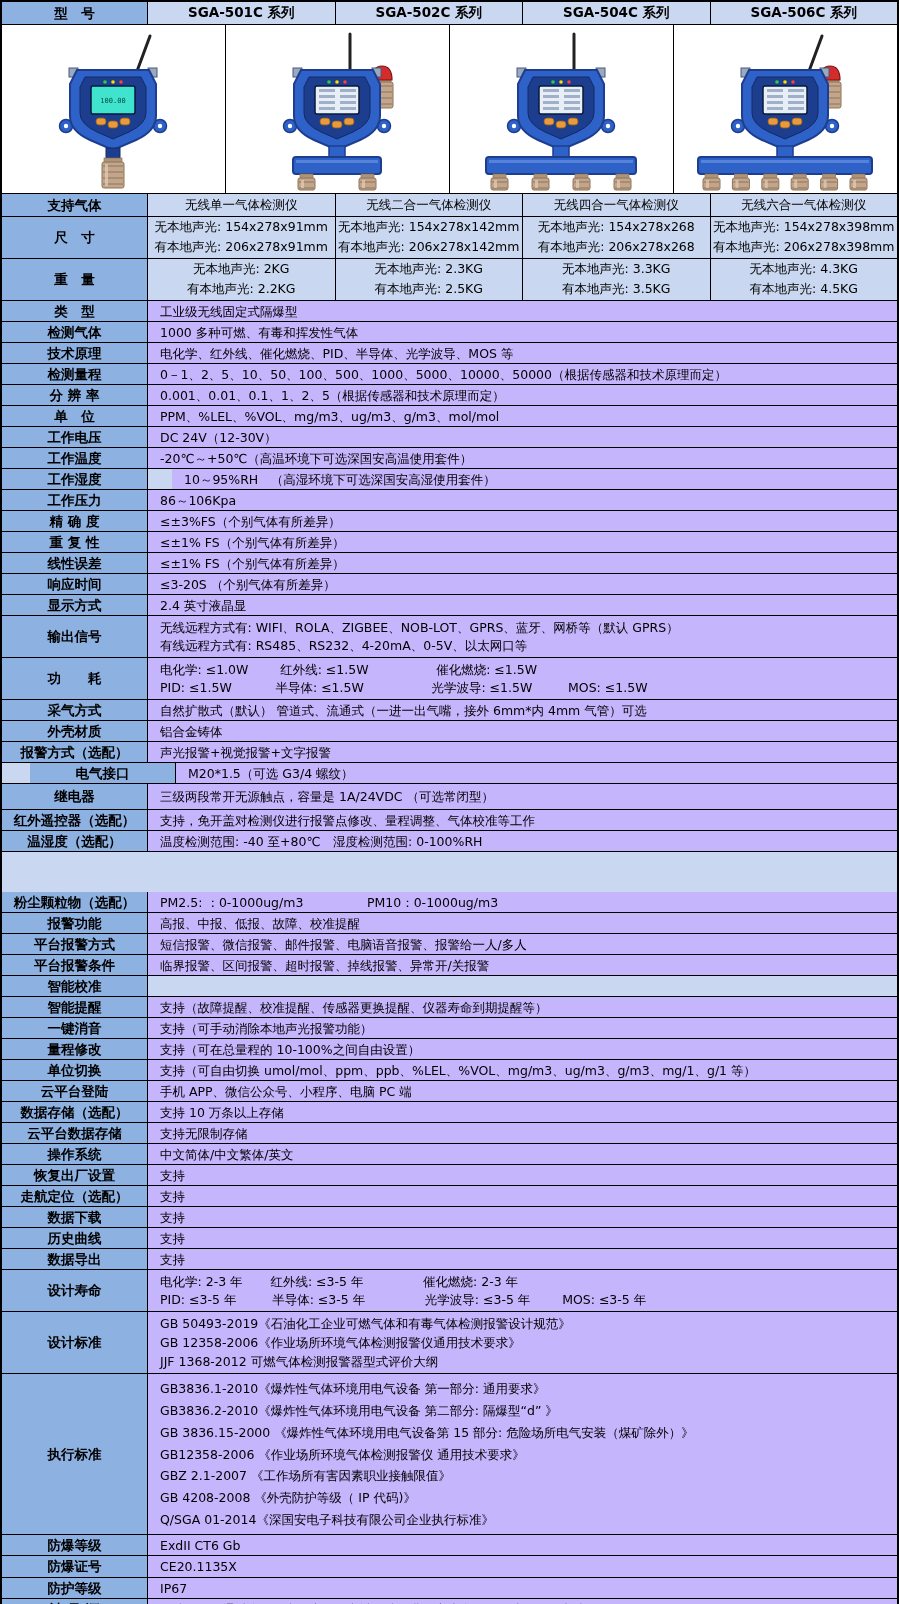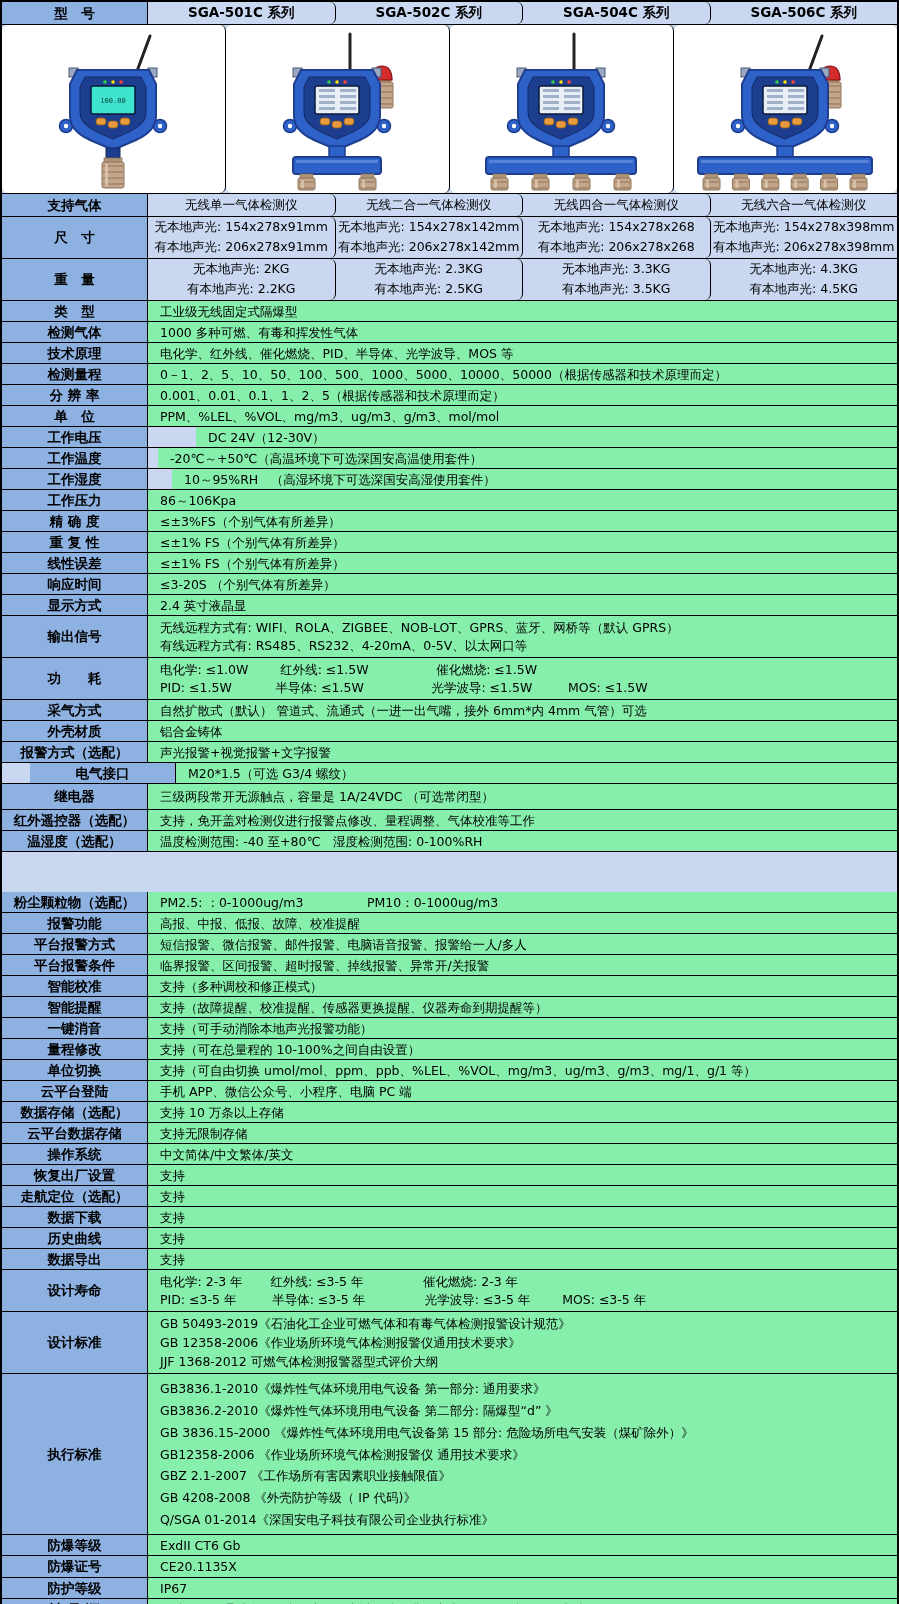--- a/index.html
+++ b/index.html
@@ -14,26 +14,26 @@
   .label-cell{
     flex:0 0 146px;width:146px;box-sizing:border-box;border-right:1px solid #000;
     background:#8DB1E1;display:flex;align-items:center;justify-content:center;
     font-weight:bold;font-size:13.5px;text-align:center;white-space:pre-wrap;line-height:1.25;
     padding:0 3px;
   }
   .content{flex:1;display:flex;min-width:0;}
   .qcell{
     flex:1;box-sizing:border-box;border-right:1px solid #000;background:#C9D7F0;
     display:flex;flex-direction:column;align-items:center;justify-content:space-evenly;
-    font-size:12.5px;text-align:center;overflow:hidden;white-space:pre-wrap;border-radius:6px;
+    font-size:12.5px;text-align:center;overflow:hidden;white-space:pre-wrap;
   }
   .qcell:last-child{border-right:none;}
   .qcell.white{background:#FFFFFF;padding:0;}
   .vcell{
-    flex:1;box-sizing:border-box;background:#86efac;padding:0 0 0 12px;
+    flex:1;box-sizing:border-box;background:#c4b5fd;padding:0 0 0 12px;
     display:flex;flex-direction:column;justify-content:space-evenly;
     font-size:12.5px;text-align:left;white-space:pre-wrap;overflow:hidden;line-height:1.2;
   }
   .hdr .qcell{font-weight:bold;font-size:13.5px;}
   .line{white-space:pre-wrap;}
   svg{display:block;}
 </style>
 </head>
 <body>
 
@@ -292,26 +292,26 @@
       </div><div class="row" style="height: 21px;">
         <div class="label-cell">分 辨 率</div>
         <div class="content">
           <div class="vcell"><div class="line">0.001、0.01、0.1、1、2、5（根据传感器和技术原理而定）</div></div>
         </div>
       </div><div class="row" style="height: 21px;">
         <div class="label-cell">单　位</div>
         <div class="content">
           <div class="vcell"><div class="line">PPM、%LEL、%VOL、mg/m3、ug/m3、g/m3、mol/mol</div></div>
         </div>
-      </div><div class="row" style="height: 21px; gap: 48px;">
+      </div><div class="row" style="height: 21px;">
         <div class="label-cell">工作电压</div>
         <div class="content">
           <div class="vcell"><div class="line">DC 24V（12-30V）</div></div>
         </div>
-      </div><div class="row" style="height: 21px; gap: 10px;">
+      </div><div class="row" style="height: 21px;">
         <div class="label-cell">工作温度</div>
         <div class="content">
           <div class="vcell"><div class="line">-20℃～+50℃（高温环境下可选深国安高温使用套件）</div></div>
         </div>
       </div><div class="row" style="height: 21px; gap: 24px;">
         <div class="label-cell">工作湿度</div>
         <div class="content">
           <div class="vcell"><div class="line">10～95%RH　（高湿环境下可选深国安高湿使用套件）</div></div>
         </div>
       </div><div class="row" style="height: 21px;">
@@ -404,23 +404,20 @@
         <div class="content">
           <div class="vcell"><div class="line">短信报警、微信报警、邮件报警、电脑语音报警、报警给一人/多人</div></div>
         </div>
       </div><div class="row" style="height: 21px;">
         <div class="label-cell">平台报警条件</div>
         <div class="content">
           <div class="vcell"><div class="line">临界报警、区间报警、超时报警、掉线报警、异常开/关报警</div></div>
         </div>
       </div><div class="row" style="height: 21px;">
         <div class="label-cell">智能校准</div>
-        <div class="content">
-          <div class="vcell"><div class="line">支持（多种调校和修正模式）</div></div>
-        </div>
       </div><div class="row" style="height: 21px;">
         <div class="label-cell">智能提醒</div>
         <div class="content">
           <div class="vcell"><div class="line">支持（故障提醒、校准提醒、传感器更换提醒、仪器寿命到期提醒等）</div></div>
         </div>
       </div><div class="row" style="height: 21px;">
         <div class="label-cell">一键消音</div>
         <div class="content">
           <div class="vcell"><div class="line">支持（可手动消除本地声光报警功能）</div></div>
         </div>

